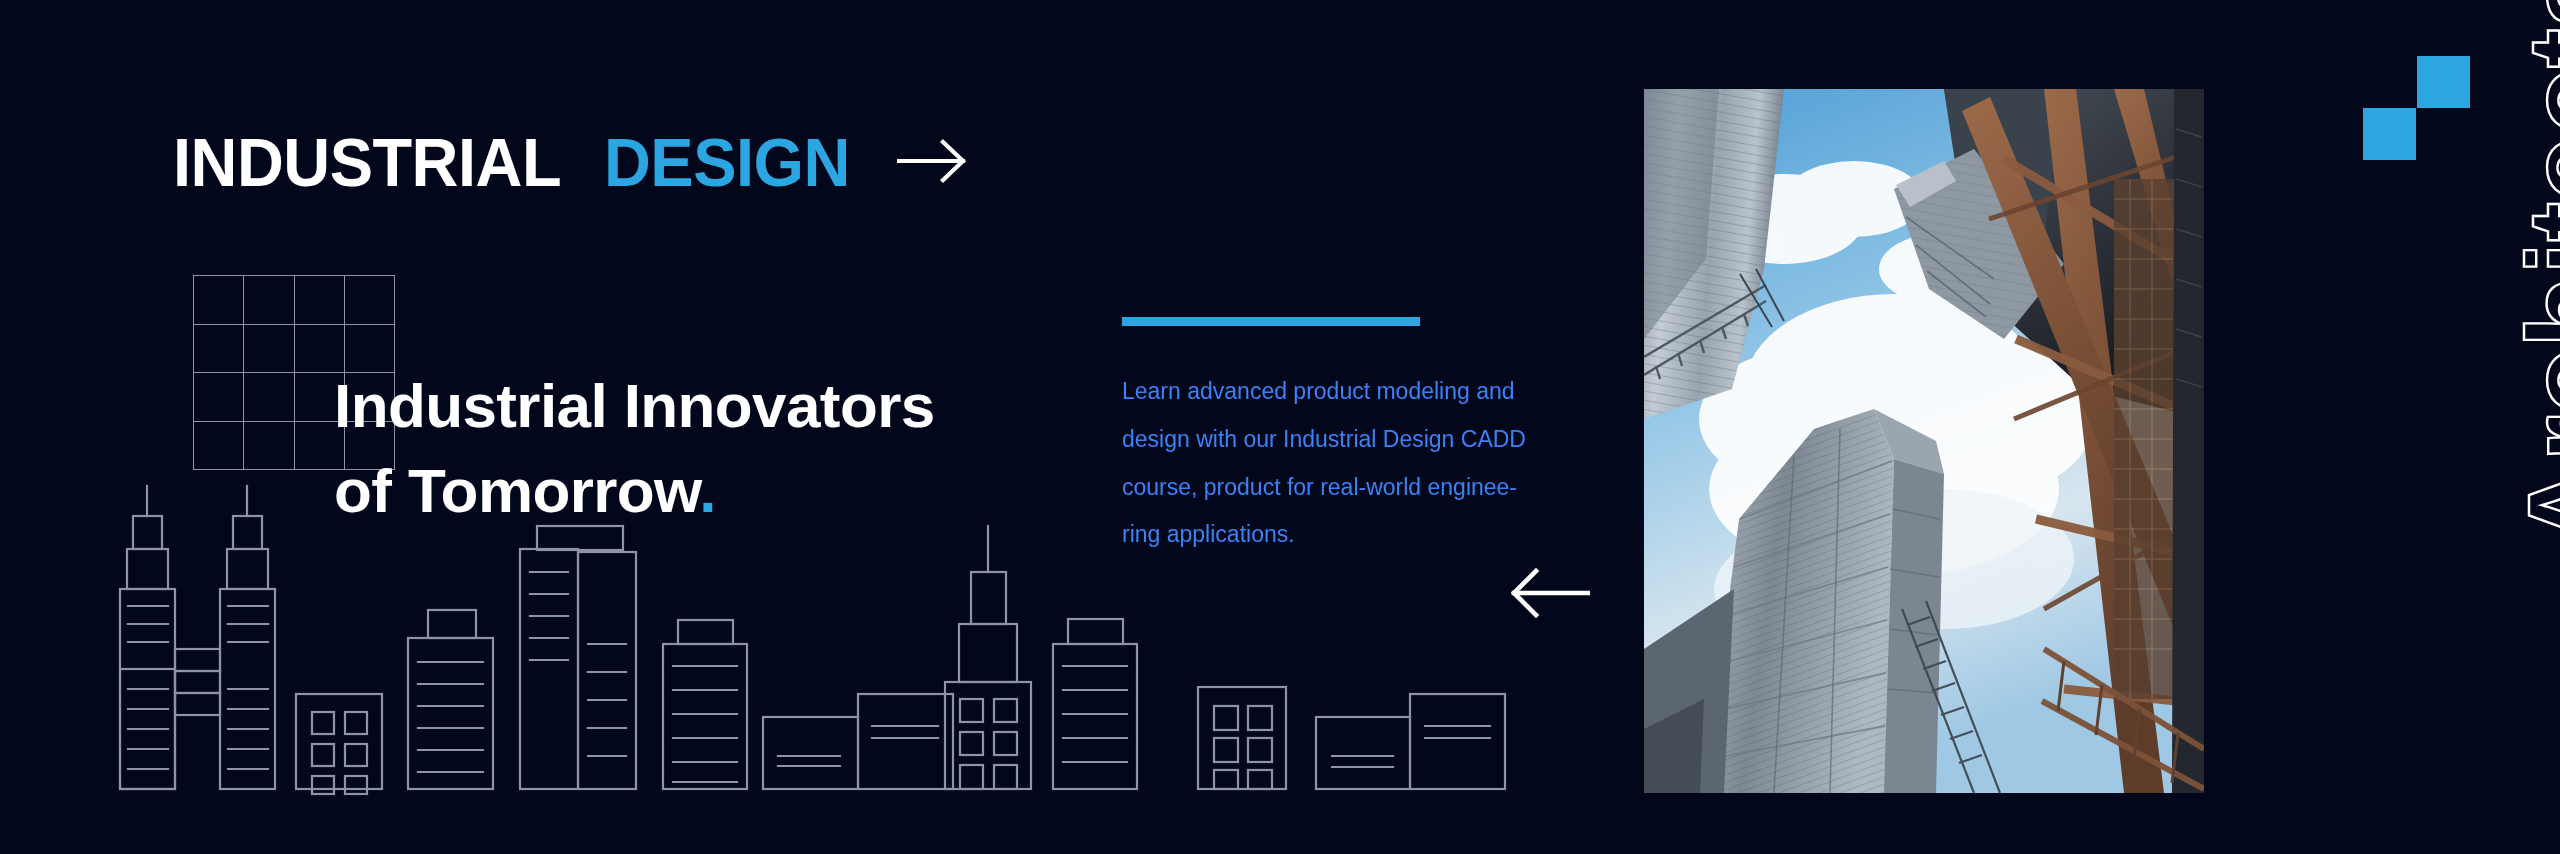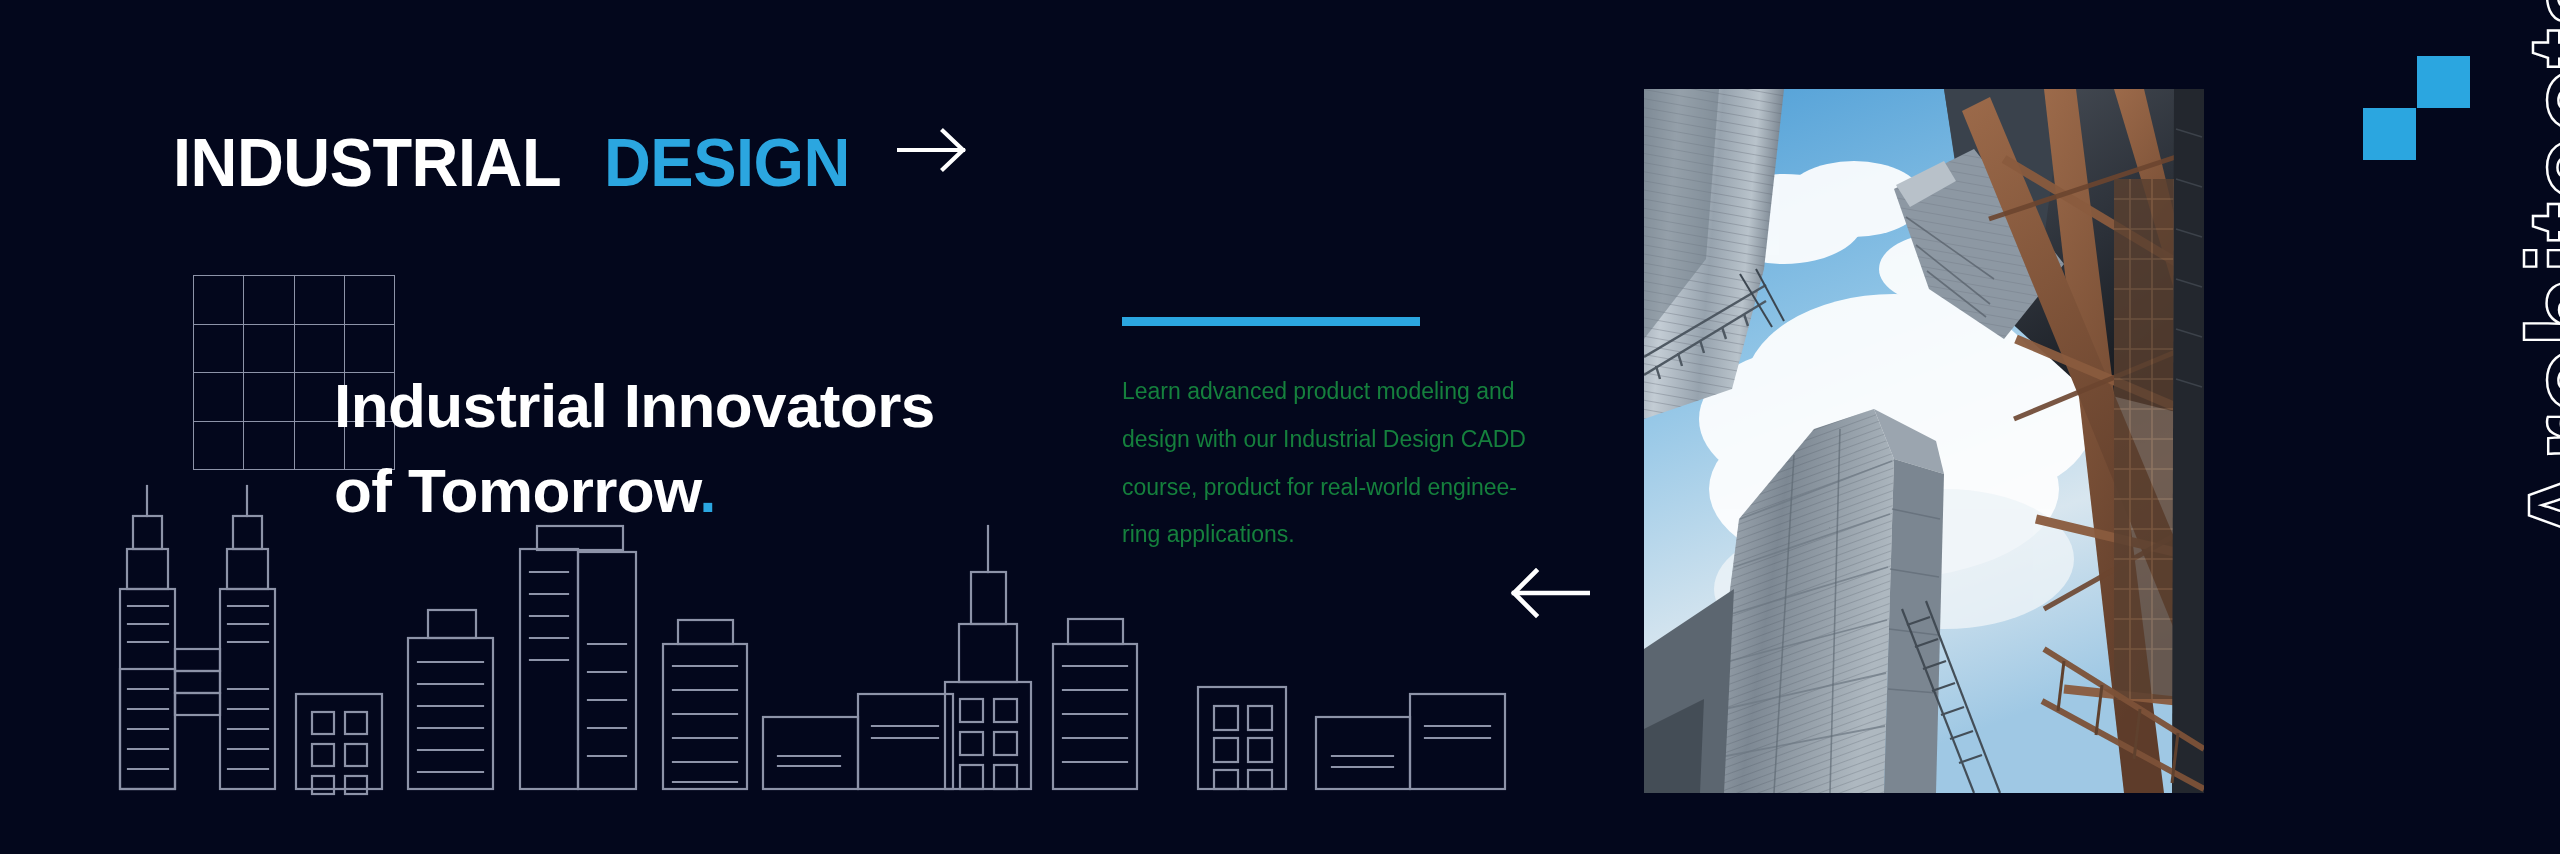--- a/index.html
+++ b/index.html
@@ -32,21 +32,21 @@
     display:block;
     border-right:1.3px solid #8d93a8;
     border-bottom:1.3px solid #8d93a8;
   }
 
   
   .kicker {
     position:absolute;
     left:173px; top:128px;
     display:flex;
-    align-items:flex-start;
+    align-items:center;
     gap:26px;
     white-space:nowrap;
   }
   .kicker .word {
     font-family:"Liberation Sans", sans-serif;
     font-weight:700;
     font-size:69px;
     letter-spacing:-0.5px;
     line-height:1;
     transform:scaleX(0.94);
@@ -75,21 +75,21 @@
     left:1122px; top:317px;
     width:298px; height:9px;
     background:#2ba6e0;
   }
   .blurb {
     position:absolute;
     left:1122px; top:368px;
     width:470px;
     font-size:23px;
     line-height:2.08;
-    color:#15803d;
+    color:#3b82f6;
     font-weight:400;
   }
 
   
   .arrow-left-wrap {
     position:absolute;
     left:1508px; top:567px;
   }
 
   

